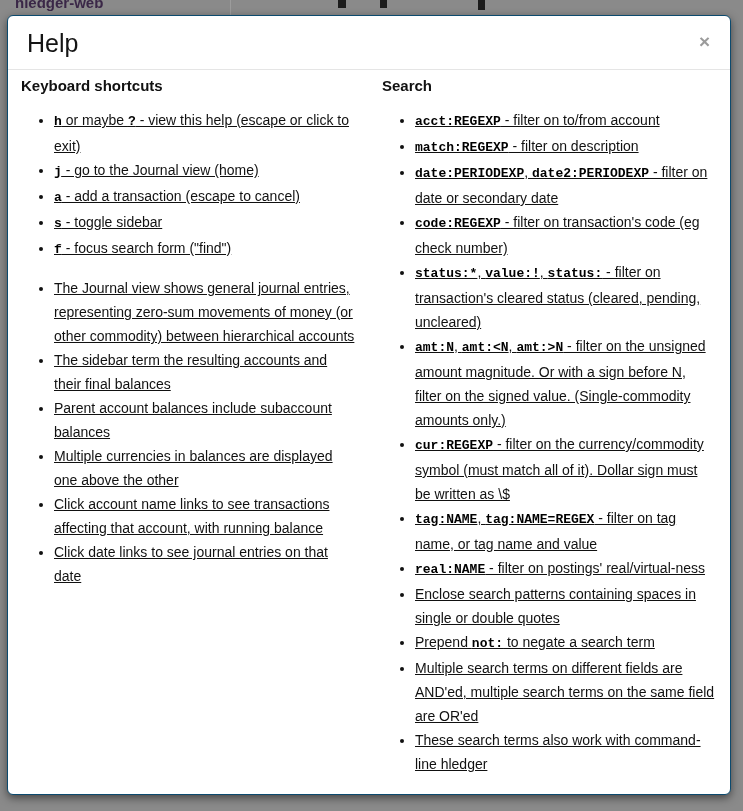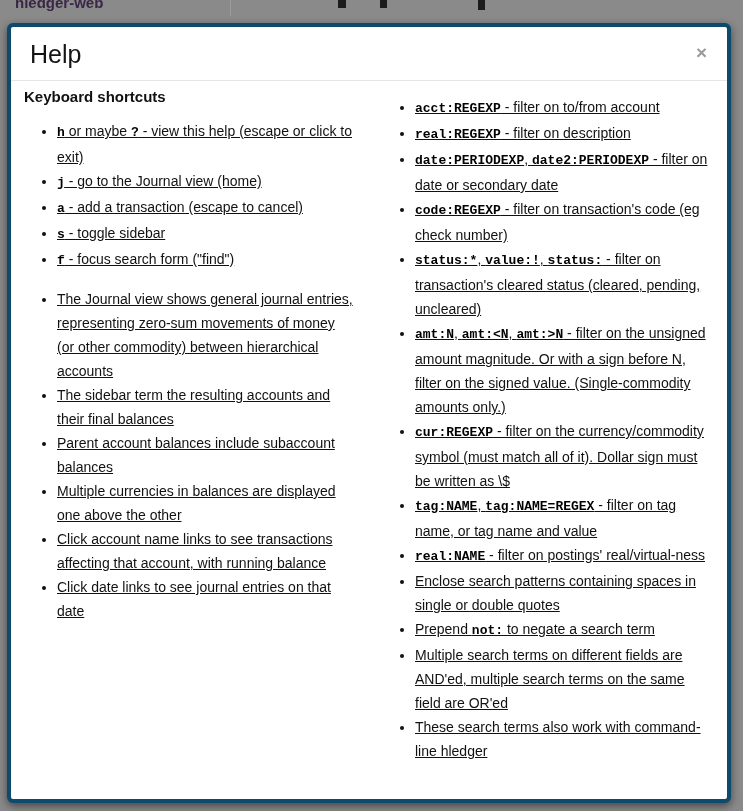--- a/index.html
+++ b/index.html
@@ -29,24 +29,24 @@
   }
   .frag {
     position: absolute; top: 0; background: #1c1c1c;
   }
   .frag.f1 { left: 338px; width: 8px; height: 8px; }
   .frag.f2 { left: 380px; width: 7px; height: 8px; }
   .frag.f3 { left: 478px; width: 7px; height: 10px; }
 
   
   .modal-box {
-    position: absolute; left: 7px; top: 23px;
+    position: absolute; left: 7px; top: 15px;
     width: 724px; height: 780px;
     background: #ffffff;
-    border: 4px solid #0c4a6e;
+    border: 1px solid #0c4a6e;
     border-radius: 6px;
     box-shadow: 0 3px 9px rgba(0,0,0,0.5);
     overflow: hidden;
   }
   .modal-header {
     position: relative;
     padding: 13px 19px 12px 19px;
     border-bottom: 1px solid #e5e5e5;
   }
   .modal-title {
@@ -126,23 +126,24 @@
         <ul>
           <li>The Journal view shows general journal entries, representing zero-sum movements of money (or other commodity) between hierarchical accounts</li>
           <li>The sidebar term the resulting accounts and their final balances</li>
           <li>Parent account balances include subaccount balances</li>
           <li>Multiple currencies in balances are displayed one above the other</li>
           <li>Click account name links to see transactions affecting that account, with running balance</li>
           <li>Click date links to see journal entries on that date</li>
         </ul>
       </div>
     <div class="help-col">
+        <h4 class="section-heading">Search</h4>
         <ul>
           <li><code>acct:REGEXP</code> - filter on to/from account</li>
-          <li><code>real:REGEXP</code> - filter on description</li>
+          <li><code>match:REGEXP</code> - filter on description</li>
           <li><code>date:PERIODEXP</code>, <code>date2:PERIODEXP</code> - filter on date or secondary date</li>
           <li><code>code:REGEXP</code> - filter on transaction's code (eg check number)</li>
           <li><code>status:*</code>, <code>value:!</code>, <code>status:</code> - filter on transaction's cleared status (cleared, pending, uncleared)</li>
           <li><code>amt:N</code>, <code>amt:&lt;N</code>, <code>amt:&gt;N</code> - filter on the unsigned amount magnitude. Or with a sign before N, filter on the signed value. (Single-commodity amounts only.)</li>
           <li><code>cur:REGEXP</code> - filter on the currency/commodity symbol (must match all of it). Dollar sign must be written as \$</li>
           <li><code>tag:NAME</code>, <code>tag:NAME=REGEX</code> - filter on tag name, or tag name and value</li>
           <li><code>real:NAME</code> - filter on postings' real/virtual-ness</li>
           <li>Enclose search patterns containing spaces in single or double quotes</li>
           <li>Prepend <code>not:</code> to negate a search term</li>
           <li>Multiple search terms on different fields are AND'ed, multiple search terms on the same field are OR'ed</li>

